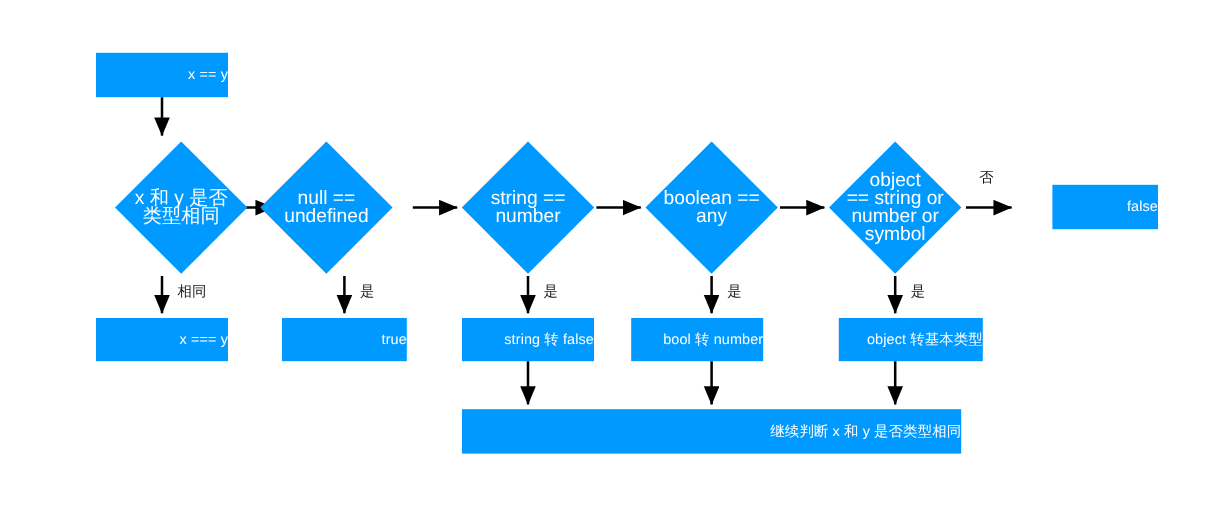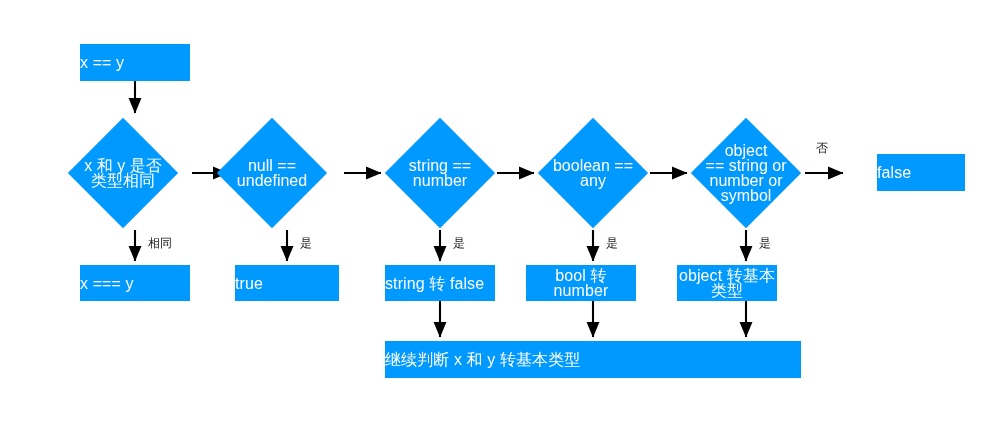--- a/index.html
+++ b/index.html
@@ -23,24 +23,24 @@
     top: 0;
     width: 1005px;
     height: 426px;
     pointer-events: none;
   }
   .node {
     position: absolute;
     box-sizing: border-box;
     display: flex;
     align-items: center;
-    justify-content: flex-start;
+    justify-content: flex-end;
     text-align: center;
     color: #ffffff;
-    font-size: 16px;
+    font-size: 12px;
     line-height: 15px;
     letter-spacing: 0.1px;
   }
   .rect {
     background: #0099ff;
   }
   .diamond-wrap {
     position: absolute;
   }
   .diamond-shape {
@@ -116,21 +116,21 @@
       <line x1="593" y1="301" x2="593" y2="337"></line>
 
       <line x1="746" y1="301" x2="746" y2="337"></line>
     </g>
   </svg>
 
   <div class="node rect" style="left:80px; top:44px; width:110px; height:37px;">
     <span>x == y</span>
   </div>
 
-  <div class="diamond-wrap" style="left:84px; top:134px; width:78px; height:78px;">
+  <div class="diamond-wrap" style="left:112px; top:134px; width:78px; height:78px;">
     <div class="diamond-shape"></div>
     <div class="diamond-label" style="left:-24px; top:-12px; width:126px; height:102px;">x 和 y 是否
 类型相同</div>
   </div>
 
   <div class="diamond-wrap" style="left:233px; top:134px; width:78px; height:78px;">
     <div class="diamond-shape"></div>
     <div class="diamond-label" style="left:-24px; top:-12px; width:126px; height:102px;">null ==
 undefined</div>
   </div>
@@ -168,26 +168,26 @@
   </div>
 
   <div class="node rect" style="left:385px; top:265px; width:110px; height:36px;">
     <span>string 转 false</span>
   </div>
 
   <div class="node rect" style="left:526px; top:265px; width:110px; height:36px;">
     <span>bool 转 number</span>
   </div>
 
-  <div class="node rect" style="left:677px; top:265px; width:100px; height:36px;">
+  <div class="node rect" style="left:699px; top:265px; width:120px; height:36px;">
     <span>object 转基本类型</span>
   </div>
 
   <div class="node rect" style="left:385px; top:341px; width:416px; height:37px;">
-    <span>继续判断 x 和 y 转基本类型</span>
+    <span>继续判断 x 和 y 是否类型相同</span>
   </div>
 
   <div class="edge-label" style="left:148px; top:236px;">相同</div>
   <div class="edge-label" style="left:300px; top:236px;">是</div>
   <div class="edge-label" style="left:453px; top:236px;">是</div>
   <div class="edge-label" style="left:606px; top:236px;">是</div>
   <div class="edge-label" style="left:759px; top:236px;">是</div>
   <div class="edge-label" style="left:816px; top:141px;">否</div>
 
 </div>

